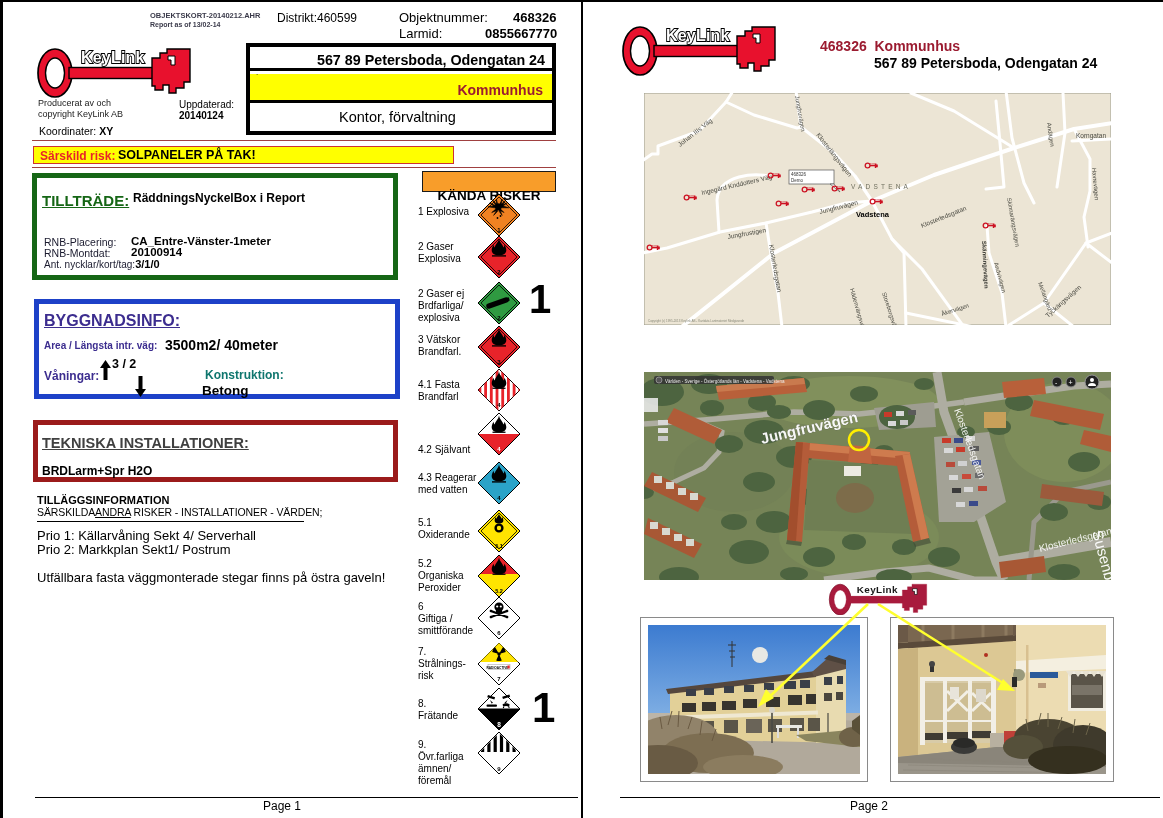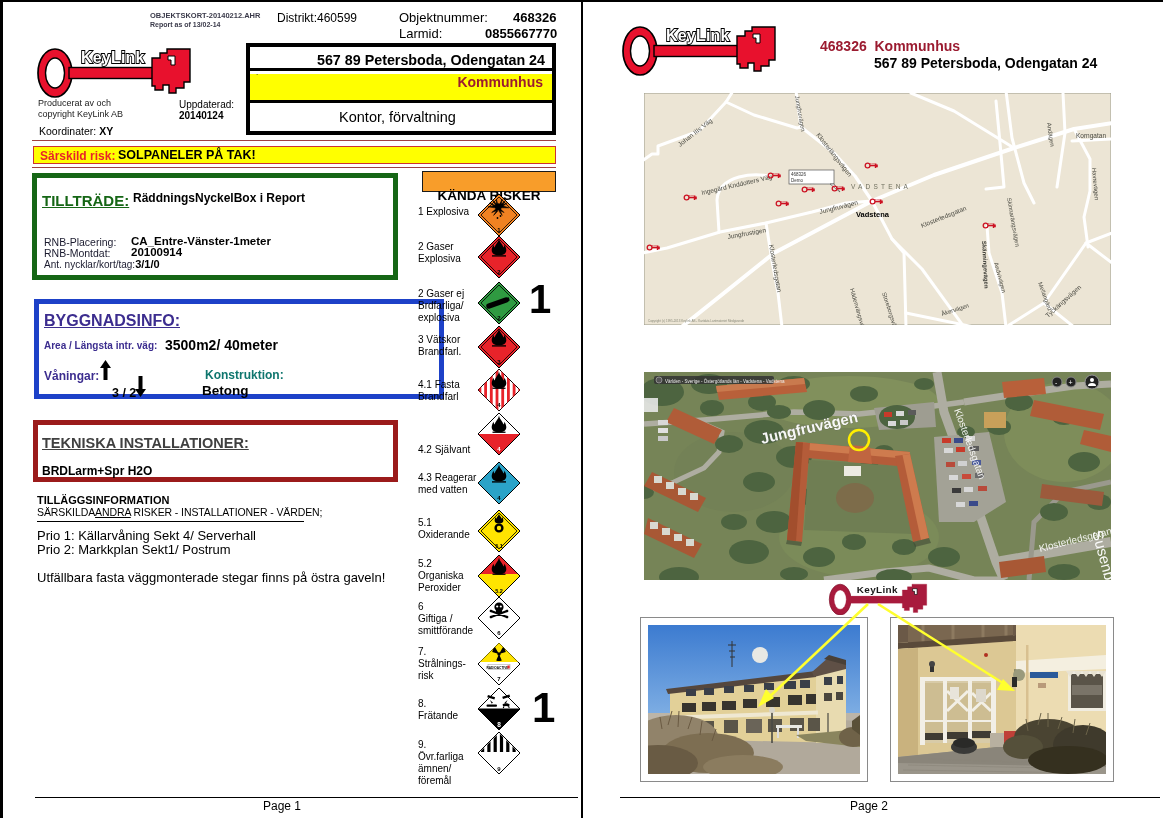--- a/index.html
+++ b/index.html
@@ -47,29 +47,29 @@
 <div class="abs" style="left:179px;top:99px;font-size:10px">Uppdaterad:</div>
 
 <div class="abs b" style="left:179px;top:110px;font-size:10px">20140124</div>
 
 <div class="abs" style="left:39px;top:125px;font-size:10.5px">Koordinater: <span class="b">XY</span></div>
 
 <div class="abs" style="left:246px;top:43px;width:310px;height:92px;border:4px solid #000;background:#fff">
 
   <div class="abs" style="left:0;top:0;width:302px;height:24px;border-bottom:3px solid #000;font-size:14.3px;font-weight:bold;text-align:right;padding:5px 7px 0 0">567 89 Petersboda, Odengatan 24</div>
 
-  <div class="abs" style="left:0;top:27px;width:302px;height:29px;border-bottom:3px solid #000;background:#ffff00;font-size:14px;font-weight:bold;color:#9b1b30;text-align:right;padding:0 9px 0 0">Kommunhus</div>
+  <div class="abs" style="left:0;top:27px;width:302px;height:29px;border-bottom:3px solid #000;background:#ffff00;font-size:14px;font-weight:bold;color:#9b1b30;text-align:right;padding:8px 9px 0 0">Kommunhus</div>
 
   <div class="abs" style="left:0;top:59px;width:302px;height:25px;font-size:14.5px;text-align:center;padding:3px 7px 0 0">Kontor, förvaltning</div>
   <div class="abs" style="left:6px;top:21px;font-size:8px">.</div>
 </div>
 
 <div class="abs" style="left:32px;top:140px;width:524px;height:1px;background:#a04040"></div>
 
-<div class="abs" style="left:33px;top:146px;width:523px;height:18px;background:#ffff00;border:1px solid #cc3333">
+<div class="abs" style="left:33px;top:146px;width:421px;height:18px;background:#ffff00;border:1px solid #cc3333">
   <span class="abs b" style="left:6px;top:2px;font-size:12px;color:#e8232a">Särskild risk:</span>
   <span class="abs b" style="left:84px;top:1px;font-size:12.5px;color:#000">SOLPANELER PÅ TAK!</span>
 </div>
 
 <div class="abs" style="left:32px;top:167px;width:524px;height:1px;background:#a04040"></div>
 
 <div class="abs" style="left:32px;top:173px;width:366px;height:107px;border:5px solid #156615;background:#fff">
 
   <div class="abs b" style="left:5px;top:14px;font-size:15px;color:#156615;text-decoration:underline">TILLTRÄDE:</div>
 
@@ -77,35 +77,35 @@
 
   <div class="abs" style="left:7px;top:58px;font-size:10.5px;color:#1a1a2e">RNB-Placering:</div>
   <div class="abs b" style="left:94px;top:57px;font-size:11.5px">CA_Entre-Vänster-1meter</div>
 
   <div class="abs" style="left:7px;top:69px;font-size:10.5px;color:#1a1a2e">RNB-Montdat:</div>
   <div class="abs b" style="left:94px;top:68px;font-size:11.5px">20100914</div>
 
   <div class="abs" style="left:7px;top:80px;font-size:10px;color:#1a1a2e">Ant. nycklar/kort/tag:<span class="b" style="color:#000;font-size:11px">3/1/0</span></div>
 </div>
 
-<div class="abs" style="left:34px;top:299px;width:410px;height:100px;border:5px solid #1d41c8;background:#fff">
+<div class="abs" style="left:34px;top:299px;width:366px;height:100px;border:5px solid #1d41c8;background:#fff">
 
   <div class="abs b" style="left:5px;top:8px;font-size:16px;color:#3c2d8f;text-decoration:underline">BYGGNADSINFO:</div>
 
   <div class="abs b" style="left:5px;top:36px;font-size:10px;color:#3c2d8f">Area / Längsta intr. väg:</div>
 
   <div class="abs b" style="left:126px;top:33px;font-size:14px">3500m2/ 40meter</div>
 
   <div class="abs b" style="left:5px;top:65px;font-size:12px;color:#3c2d8f">Våningar:</div>
 
   <svg class="abs" style="left:61px;top:56px" width="11" height="20" viewBox="0 0 11 20">
         <polygon points="5.5,0 11,8 7.5,8 7.5,20 3.5,20 3.5,8 0,8" fill="#000"></polygon>
       </svg>
 
-  <div class="abs b" style="left:73px;top:82px;font-size:12.5px">3 / 2</div>
+  <div class="abs b" style="left:73px;top:53px;font-size:12.5px">3 / 2</div>
 
   <svg class="abs" style="left:96px;top:72px" width="11" height="21" viewBox="0 0 11 21">
         <polygon points="5.5,21 11,13 7.5,13 7.5,0 3.5,0 3.5,13 0,13" fill="#000"></polygon>
       </svg>
 
   <div class="abs b" style="left:166px;top:64px;font-size:12px;color:#0f766e">Konstruktion:</div>
 
   <div class="abs b" style="left:163px;top:79px;font-size:13.5px">Betong</div>
 </div>
 

